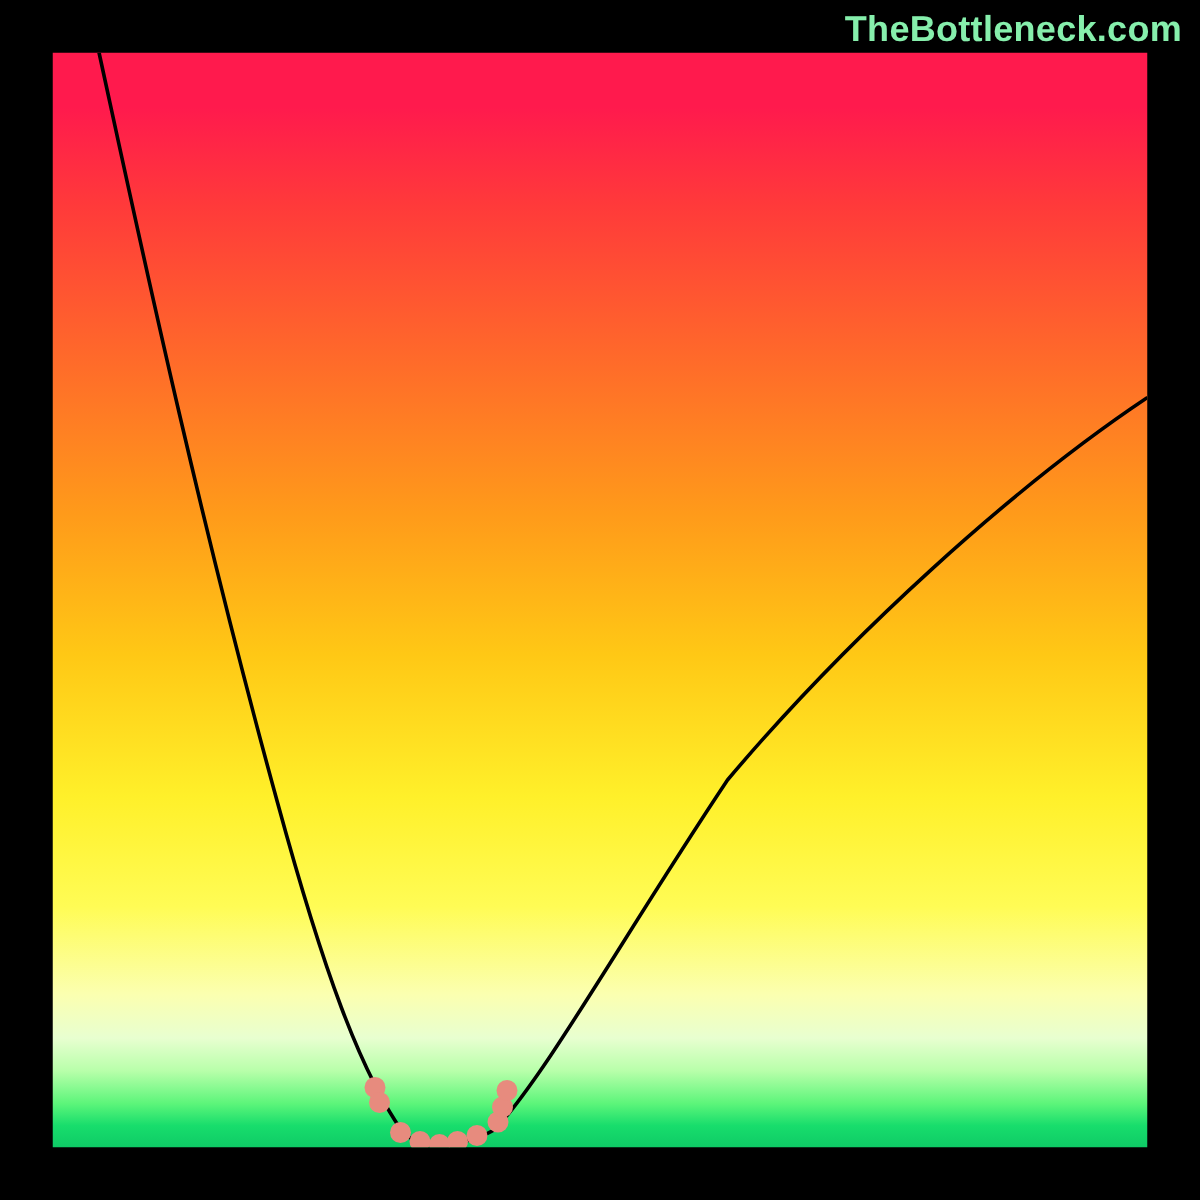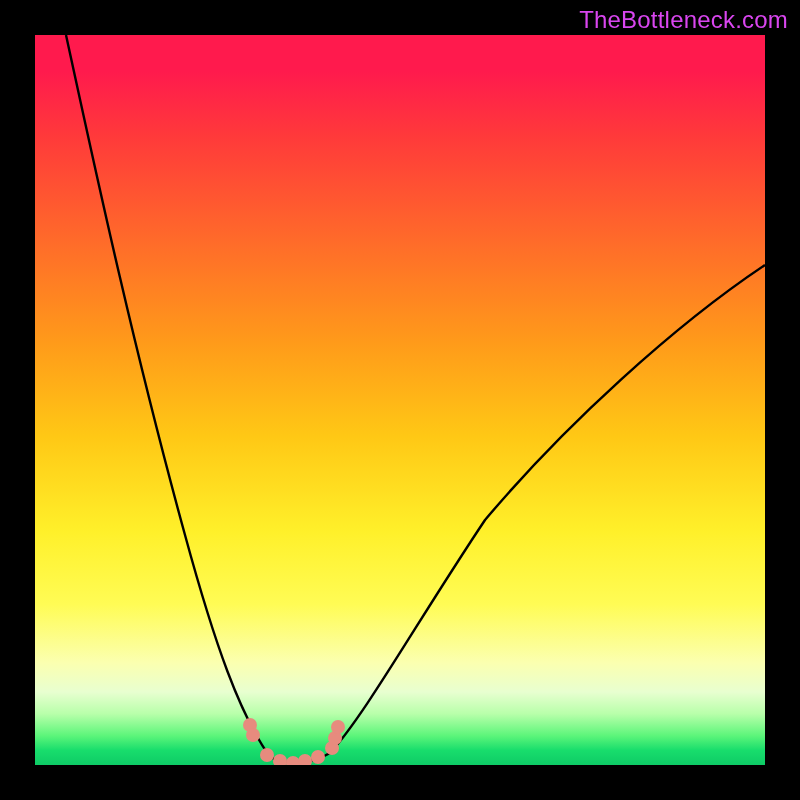--- a/index.html
+++ b/index.html
@@ -52,24 +52,24 @@
     position: absolute;
     inset: 0;
     width: 730px;
     height: 730px;
     pointer-events: none;
   }
   .watermark {
     position: absolute;
     top: 6px;
     right: 12px;
-    color: #d946ef;
+    color: #86efac;
     font-size: 24px;
     letter-spacing: 0.2px;
-    font-weight: 400;
+    font-weight: 700;
   }
 </style>
 </head>
 <body>
 
 <div class="frame">
 
   <div class="watermark">TheBottleneck.com</div>
 
   <div class="plot">

